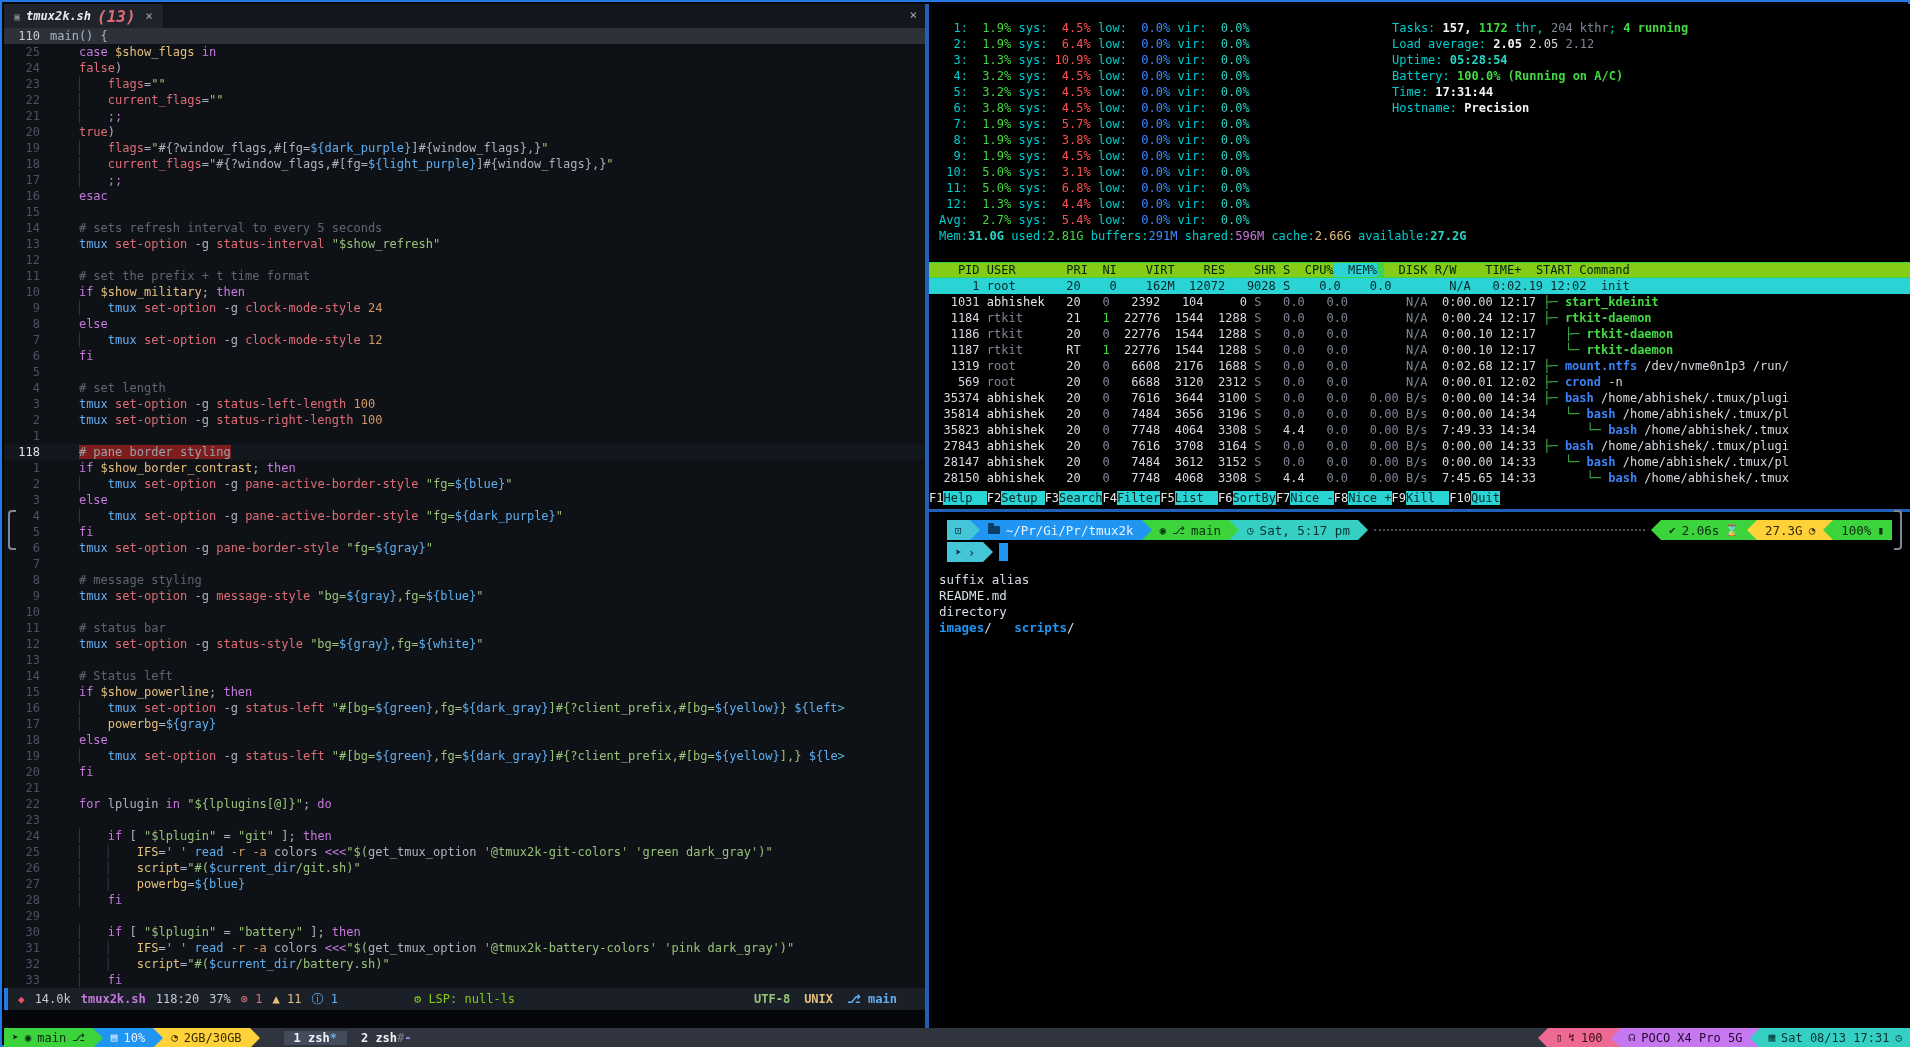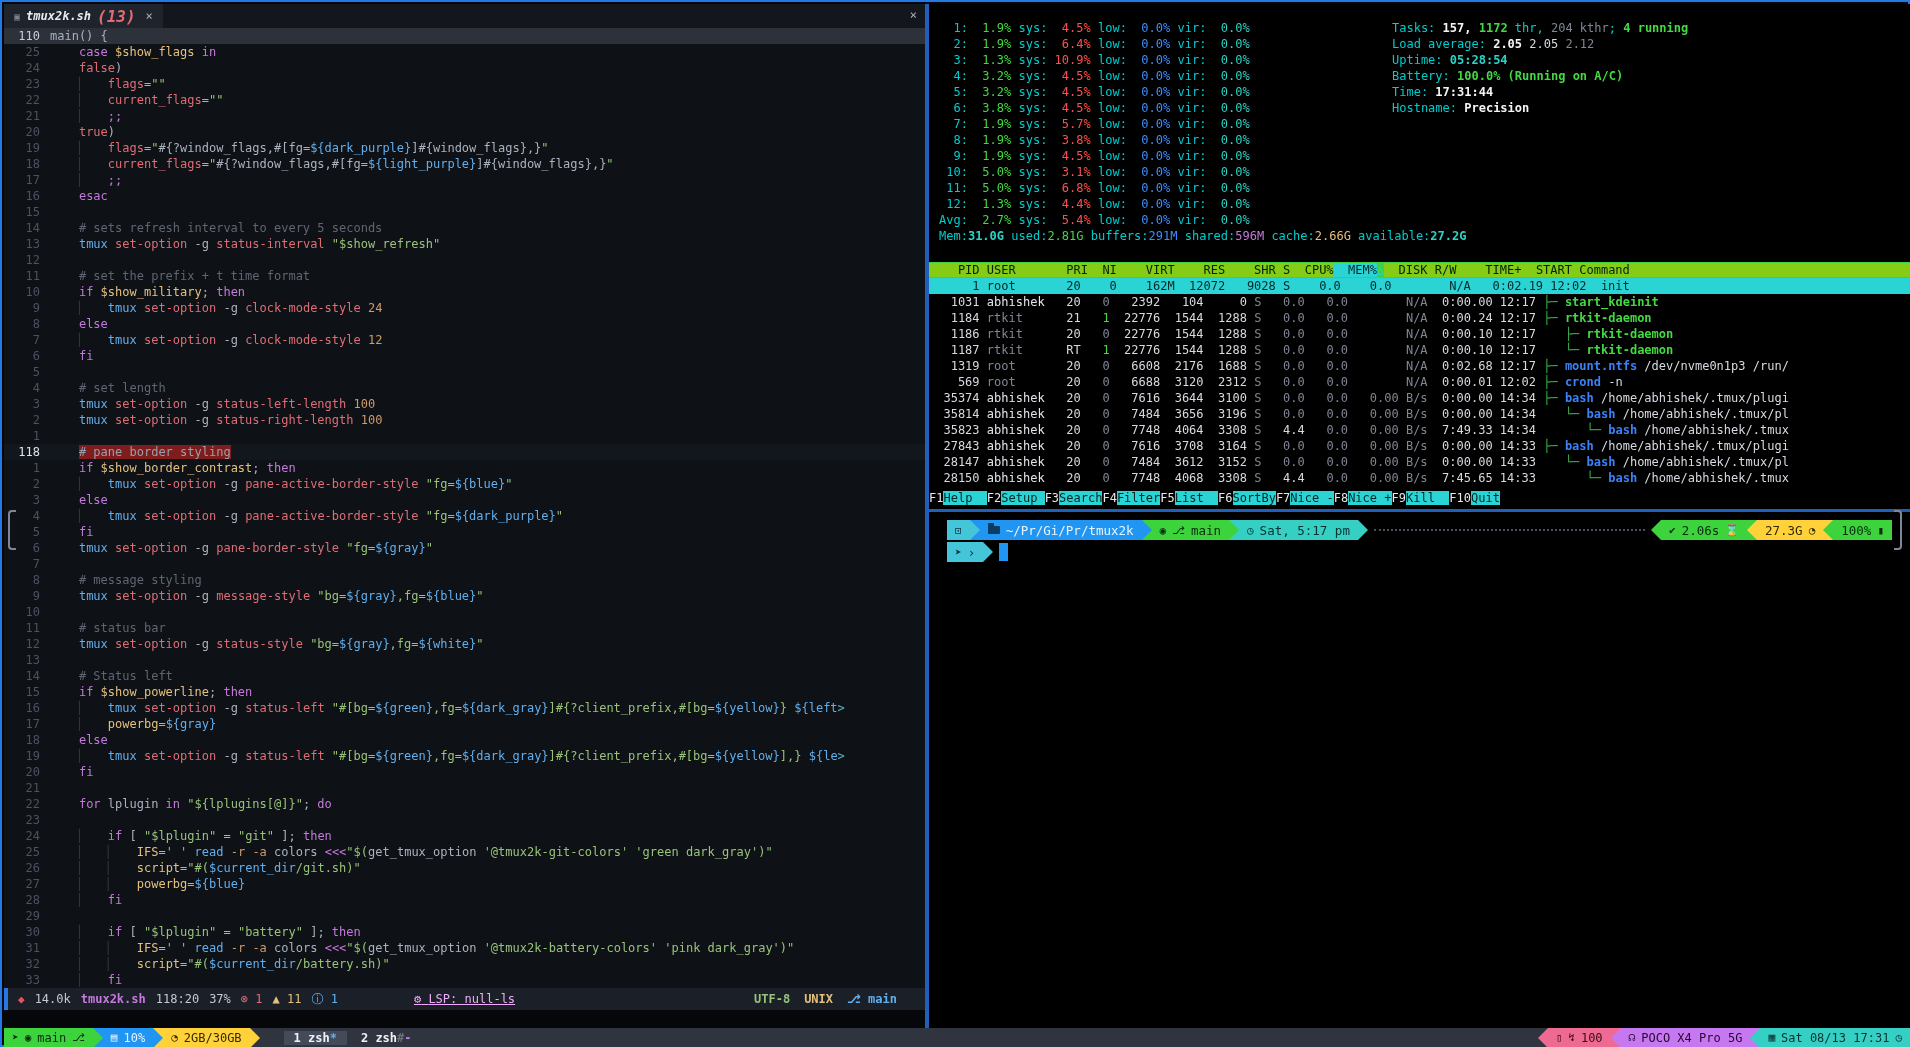--- a/index.html
+++ b/index.html
@@ -36,21 +36,21 @@
   .s-t{color:#abb2bf} .s-kw{color:#c678dd} .s-red{color:#e06c75} .s-blue{color:#61afef}
   .s-str{color:#98c379} .s-num{color:#d19a66} .s-var{color:#e5c07b} .s-iv{color:#61afef}
   .s-com{color:#5f6672} .s-cs{color:#9aa0ab;background:#7f1d1d} .s-g{color:#343b45} .s-tr{color:#56b6c2}
   
   #statusline { position:absolute; top:984px; left:0; width:100%; height:22px; background:#1a1f28;
                 display:flex; align-items:center; gap:10px; font-size:12px; color:#c3c9d3; }
   .sl-edge { width:4px; height:100%; background:#2479e6; flex:none; }
   .sl-vim { color:#e05561; font-size:11px; }
   .sl-file { color:#c678dd; font-weight:bold; }
   .d-err { color:#e06c75; } .d-warn { color:#e5c07b; } .d-info { color:#61afef; }
-  .sl-center { position:absolute; left:50%; transform:translateX(-50%); color:#f0abfc;text-decoration:underline; }
+  .sl-center { position:absolute; left:50%; transform:translateX(-50%); color:#84cc16; }
   .sl-right { margin-left:auto; display:flex; gap:14px; align-items:center; }
   .sl-enc { color:#98c379; font-weight:bold; } .sl-eol { color:#e5c07b; font-weight:bold; }
   .sl-branch { color:#61afef; font-weight:bold; }
   .sl-block { width:10px; height:100%; background:#2479e6; margin-left:4px; }
   #cmdline { position:absolute; top:1006px; left:0; width:100%; height:18px; background:#05070a; }
   
   #right-top { font-size:12px; line-height:16px; white-space:pre; }
   #cpu  { position:absolute; left:10px; top:16px; }
   #info { position:absolute; left:463px; top:16px; }
   .h-lab{color:#00cdcd} .h-grn{color:#42d942} .h-red{color:#ff5050} .h-blu{color:#3f8cff}
@@ -159,20 +159,21 @@
         <i class="pla-l" style="border-right-color: rgb(255, 210, 58); background: rgb(61, 211, 61);"></i>
         <span class="plseg" style="background: rgb(255, 210, 58); color: rgb(51, 41, 0);"><span>27.3G</span><span class="picon">◔</span></span>
         <i class="pla-l" style="border-right-color: rgb(61, 211, 61); background: rgb(255, 210, 58);"></i>
         <span class="plseg" style="background: rgb(61, 211, 61); color: rgb(10, 43, 13);"><span>100%</span><span class="picon">▮</span></span>
       </div>
     <div id="prompt2" class="pline">
         <span class="plseg" style="background: rgb(69, 198, 216); color: rgb(8, 48, 56);"><span class="picon">➤</span><span>›</span></span>
         <i class="pla-r" style="border-left-color: rgb(69, 198, 216); background: transparent;"></i>
         <span class="cursorblock"></span>
       </div>
+    <div id="shout"><div><span class="t-w">suffix alias</span></div><div><span class="t-w">README.md</span></div><div><span class="t-w">directory</span></div><div><span class="t-dir">images</span><span class="t-w">/</span><span class="t-w">   </span><span class="t-dir">scripts</span><span class="t-w">/</span></div></div>
   </div>
   <div id="pbr-left" class="pbr"></div>
   <div id="pbr-right" class="pbr"></div>
 
   <div id="tmux-bar">
     <span id="tb-left" style="display:flex">
         <span class="plseg" style="background: rgb(61, 211, 61); color: rgb(10, 43, 13);"><span class="picon">➤</span><span class="picon">◉</span><span>main</span><span class="picon">⎇</span></span>
         <i class="pla-r" style="border-left-color: rgb(61, 211, 61); background: rgb(32, 149, 242);"></i>
         <span class="plseg" style="background: rgb(32, 149, 242); color: rgb(234, 244, 255);"><span class="picon">▤</span><span>10%</span></span>
         <i class="pla-r" style="border-left-color: rgb(32, 149, 242); background: rgb(255, 210, 58);"></i>

